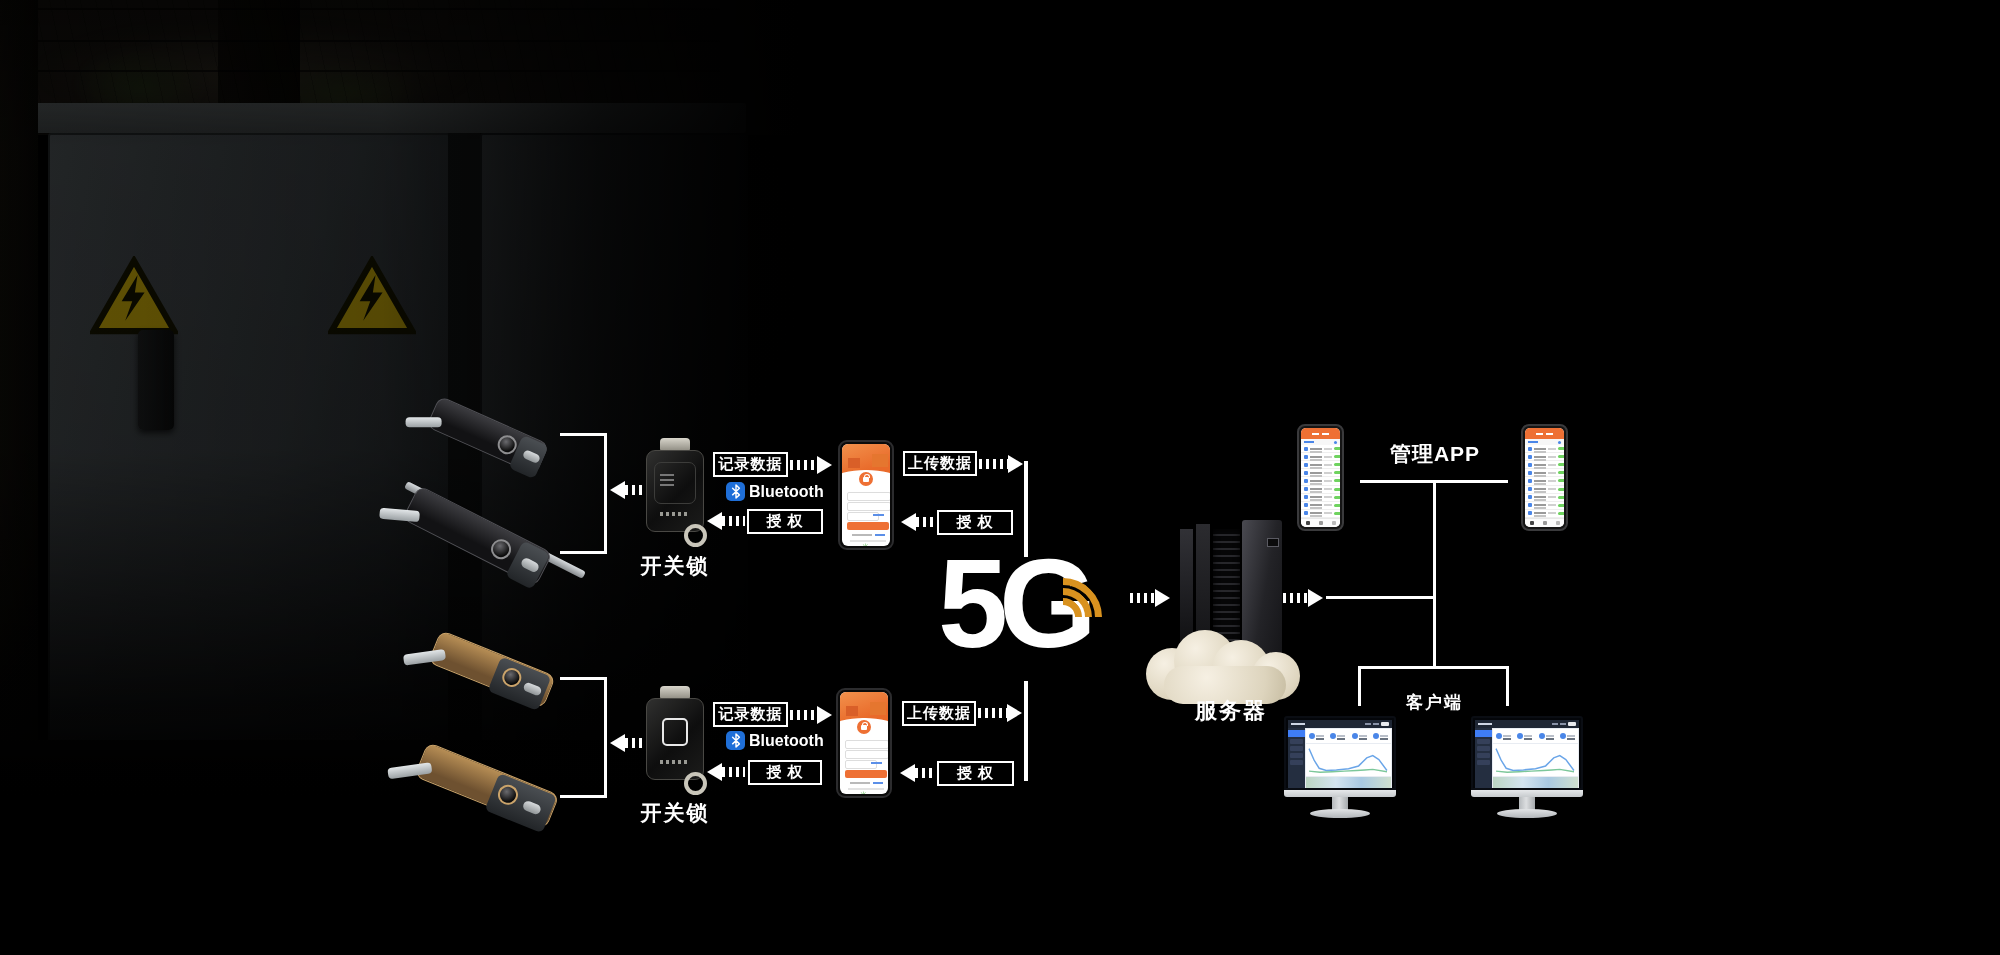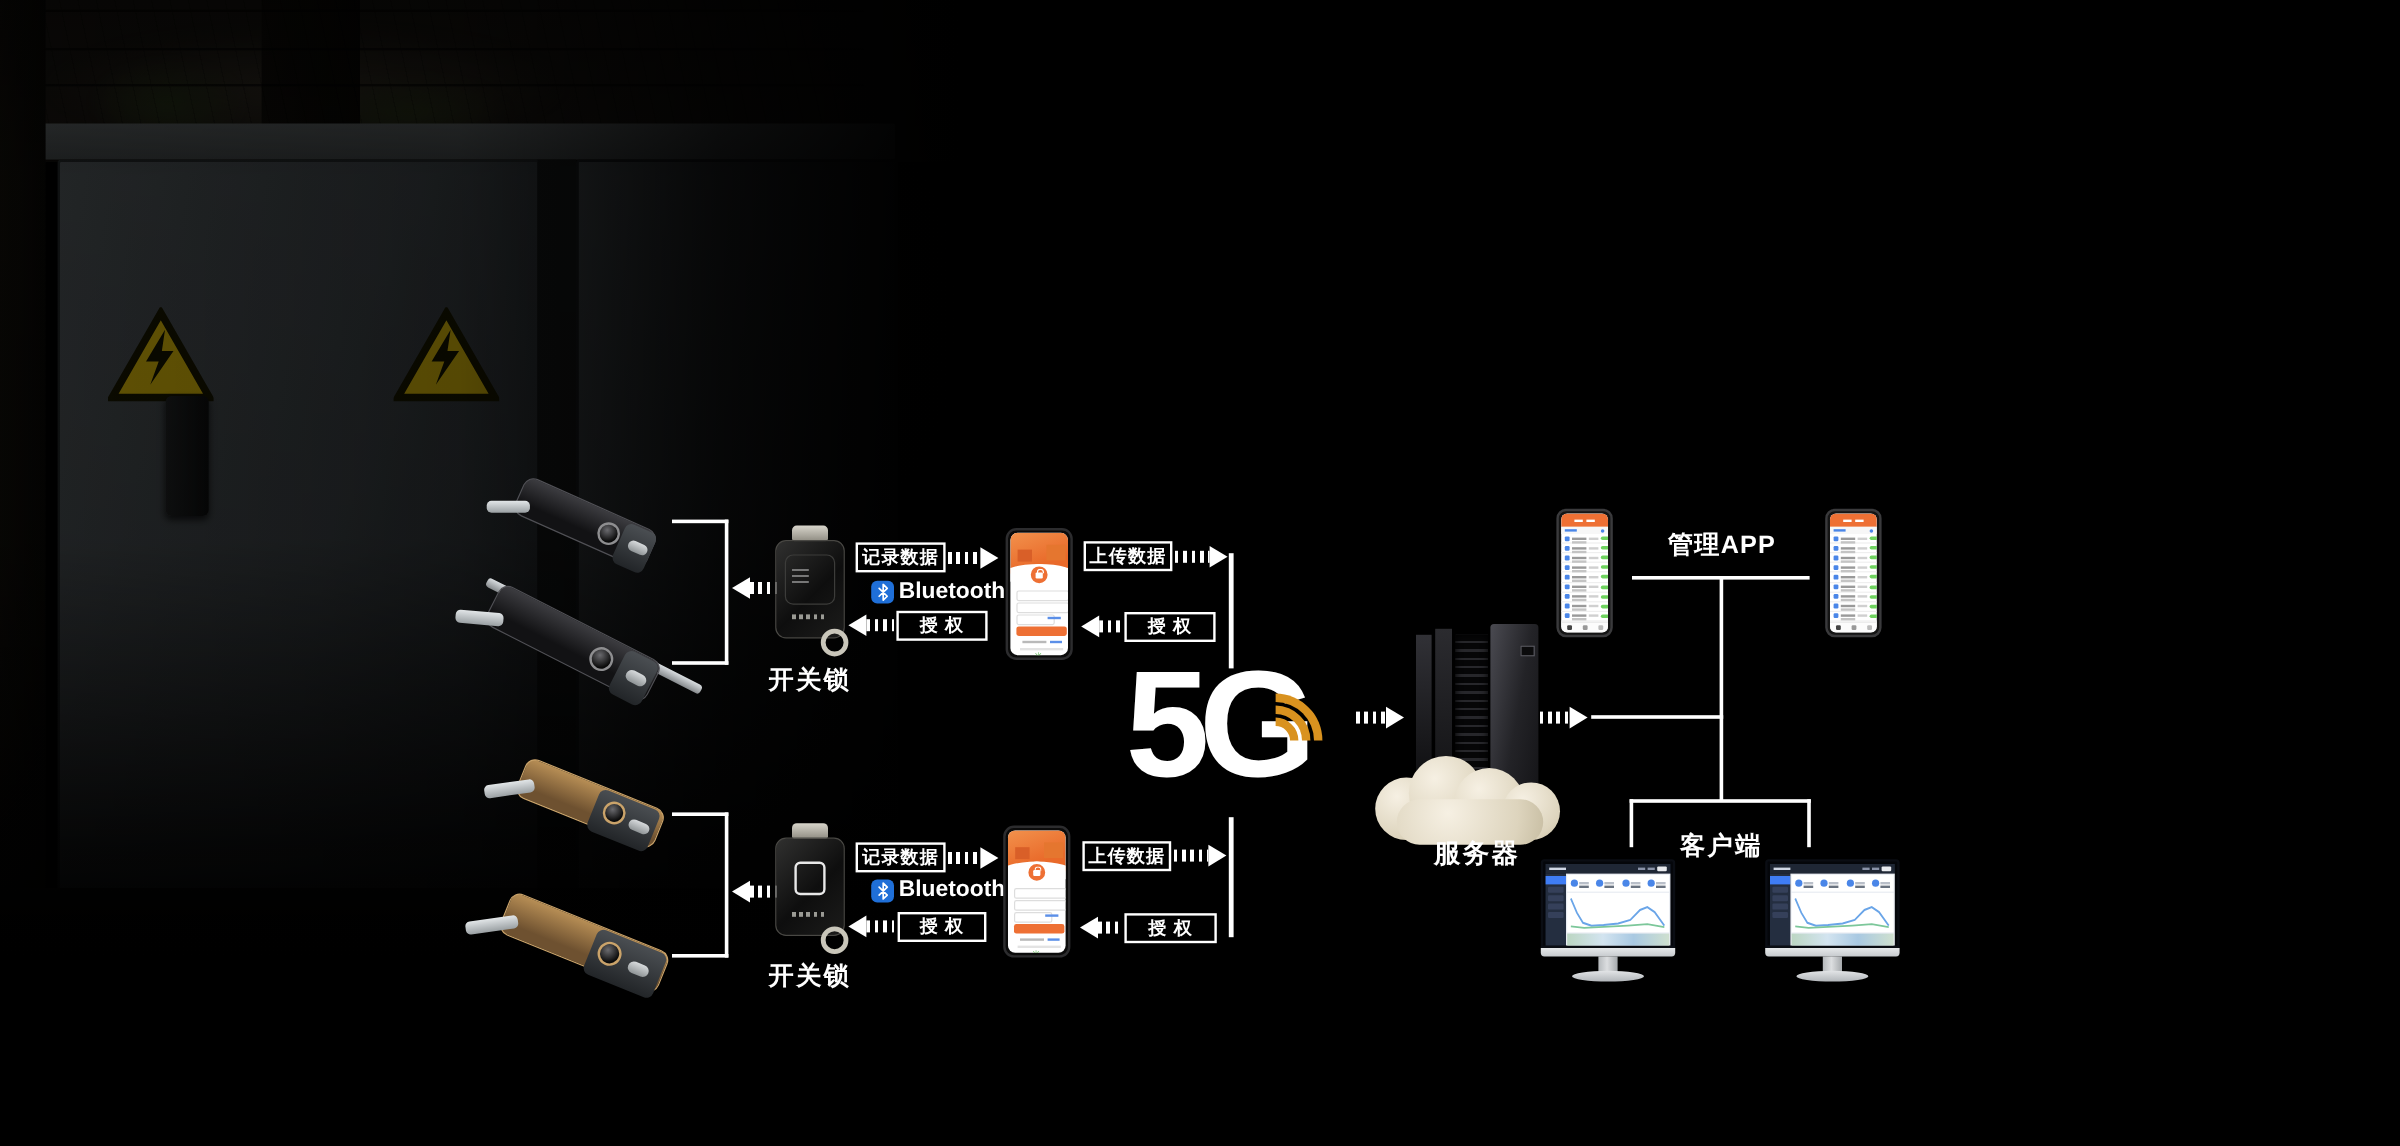--- a/index.html
+++ b/index.html
@@ -48,21 +48,21 @@
   .d-arrow{display:flex;align-items:center;height:18px;}
   .d-arrow .shaft{flex:1;height:10px;background:repeating-linear-gradient(90deg,#fff 0 3px,transparent 3px 7px);}
   .d-arrow .tip{width:0;height:0;border-top:9px solid transparent;border-bottom:9px solid transparent;}
   .d-arrow.right .tip{border-left:15px solid #fff;}
   .d-arrow.left .tip{border-right:15px solid #fff;order:-1;}
   .vline,.hline{background:#fff;}
   .bracket-left{border:3px solid #fff;border-left:none;box-sizing:border-box;}
   .bracket-down{border:3px solid #fff;border-bottom:none;box-sizing:border-box;}
   .btwrap{display:flex;align-items:center;gap:4px;}
   .bticon{width:19px;height:19px;border-radius:5px;background:#1f6fd8;display:flex;align-items:center;justify-content:center;}
-  .bttext{color:#fff;font-weight:700;font-size:19px;text-align:center;}
+  .bttext{color:#fff;font-weight:700;font-size:16px;text-align:center;}
 
   
   .keydev{width:58px;height:100px;}
   .keydev .cap{position:absolute;left:14px;top:0;width:30px;height:13px;border-radius:4px 4px 2px 2px;
                background:linear-gradient(180deg,#d8d5cb,#8f8c82);}
   .keydev .body{position:absolute;left:0;top:12px;width:56px;height:80px;border-radius:9px;
                 background:linear-gradient(135deg,#30302f 0%,#0e0e0e 55%,#1c1c1b 100%);
                 border:1px solid #494844;}
   .keydev .panel{position:absolute;left:8px;top:24px;width:40px;height:40px;border-radius:7px;
                  border:1px solid #3c3c3a;}
@@ -569,21 +569,21 @@
         </div>
         </div>
       <div class="ml-tab">
           <i></i>
           <i style="background:#999;"></i>
           <i style="background:#bbb;"></i>
         </div>
     </div>
   </div>
 
-  <div class="abs z cnlabel" style="left:1392px;top:691px;width:85px;font-size:21px;">客户端</div>
+  <div class="abs z cnlabel" style="left:1392px;top:691px;width:85px;font-size:17px;">客户端</div>
 
   <div class="abs z monitor" style="left:1284px;top:716px;">
     <div class="mn-screen">
       <div class="mn-ui">
         <div class="mn-top">
           <div class="t1"></div>
             <div class="t2"></div>
             <div class="t3"></div>
             <div class="t4"></div>
         </div>

